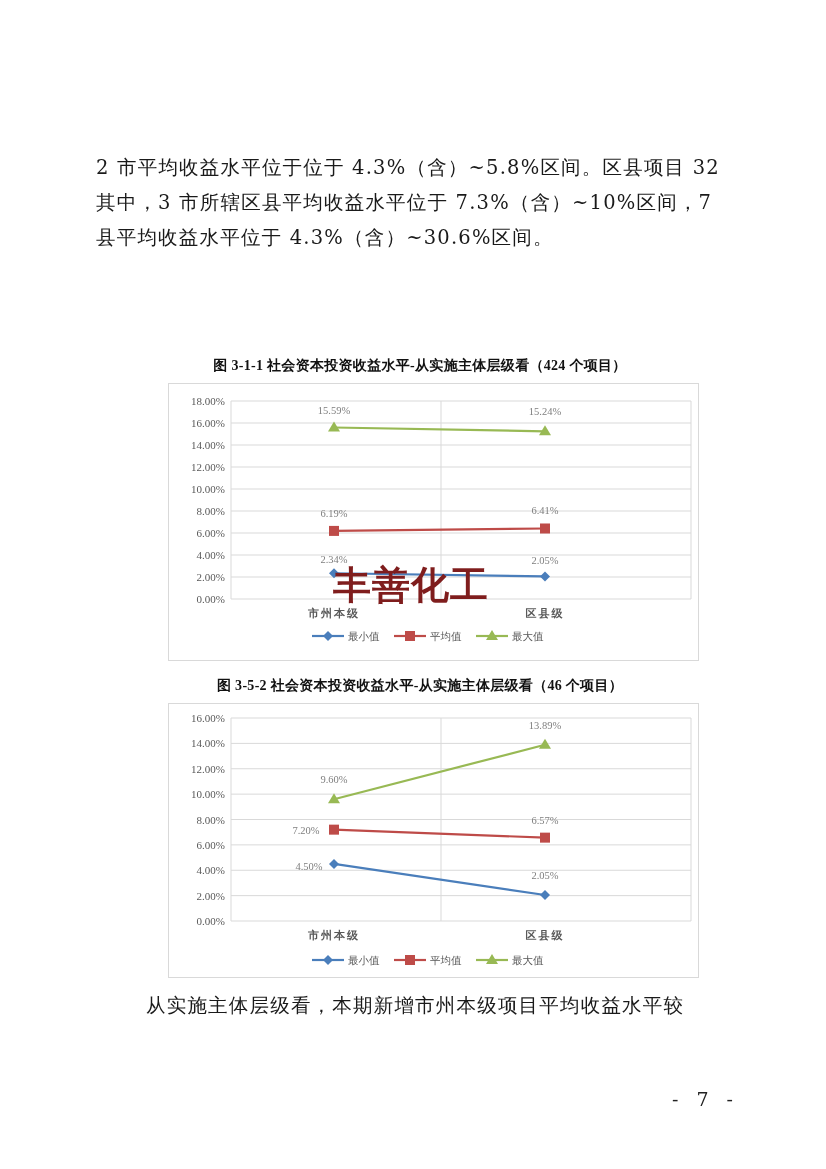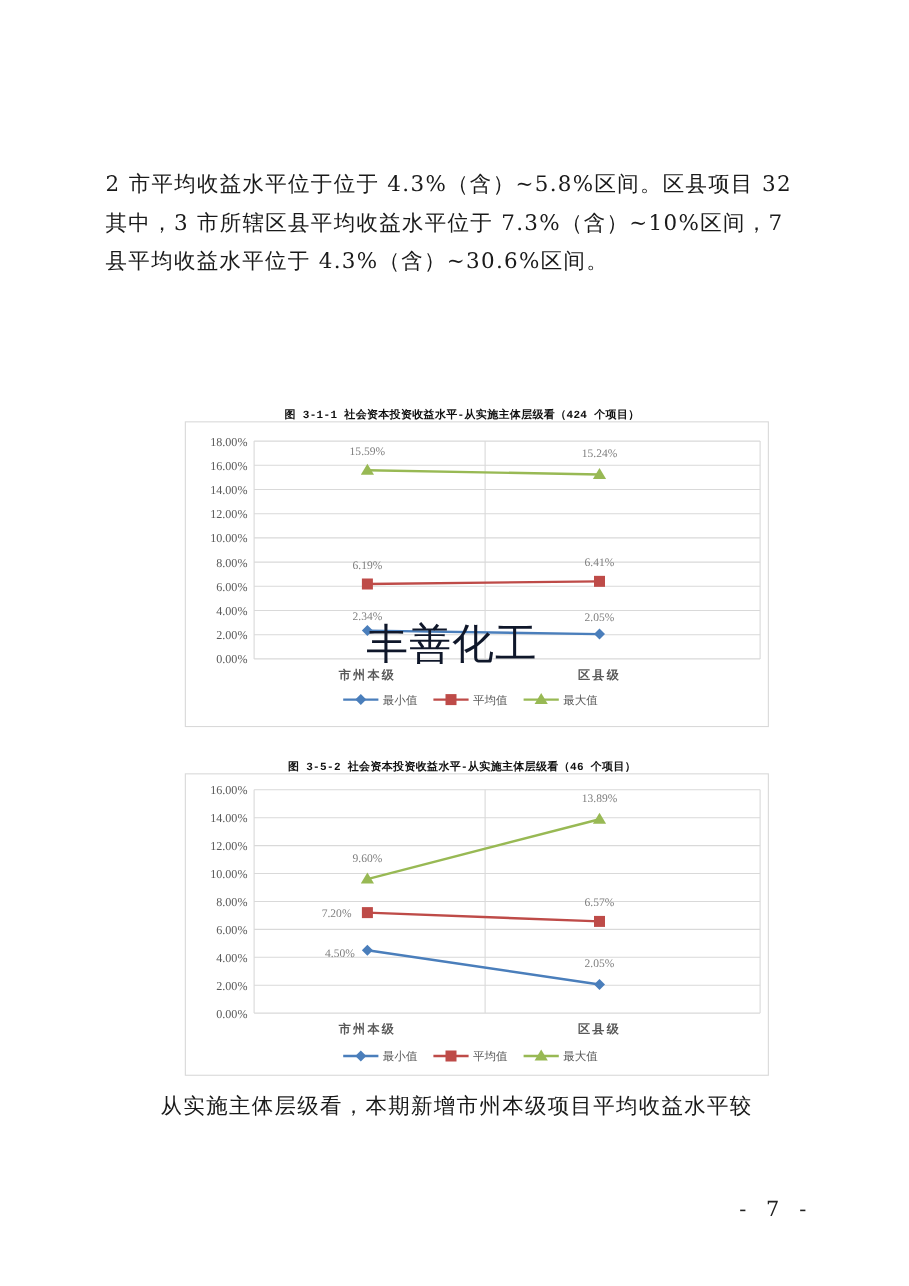--- a/index.html
+++ b/index.html
@@ -1,26 +1,26 @@
 <!DOCTYPE html>
 <html><head>
 <meta charset="utf-8">
 <style>
   html, body { margin:0; padding:0; background:#ffffff; }
   body { width:826px; height:1169px; position:relative; overflow:hidden;
          font-family: "DejaVu Serif", "Liberation Serif", serif; color:#1a1a1a; }
   .para { position:absolute; left:96px; width:612px; font-size:19.5px; line-height:35px;
           letter-spacing:1.2px; margin:0; text-align:justify; }
   .para span { display:block; white-space:nowrap; }
-  .caption { position:absolute; left:150px; width:540px; text-align:center; font-family:Liberation Mono, monospace;
-             font-size:10px; font-weight:bold; color:#111; letter-spacing:0.3px;margin-top:13px; }
+  .caption { position:absolute; left:150px; width:540px; text-align:center; font-family:Liberation Serif, serif;
+             font-size:14px; font-weight:bold; color:#111; letter-spacing:0.3px; }
   .chart-frame { position:absolute; left:168px; width:529px; border:1px solid #d9d9d9; background:#fff; }
   .chart-frame svg { display:block; }
   .watermark { position:absolute; left:333px; top:560px; font-family:"DejaVu Sans","Liberation Sans",sans-serif;
-               font-size:38px; font-weight:400; color:#0f172a; letter-spacing:1px; }
+               font-size:38px; font-weight:700; color:#7f1d1d; letter-spacing:1px; }
   .page-num { position:absolute; left:672px; top:1088px; font-family:"DejaVu Serif","Liberation Serif",serif; font-size:19px; color:#222; letter-spacing:6px; }
 </style>
 </head>
 <body>
 
 <div class="para" style="top:150px;">
   <span>2 市平均收益水平位于位于 4.3%（含）~5.8%区间。区县项目 32</span>
   <span>其中，3 市所辖区县平均收益水平位于 7.3%（含）~10%区间，7</span>
   <span>县平均收益水平位于 4.3%（含）~30.6%区间。</span>
 </div>

